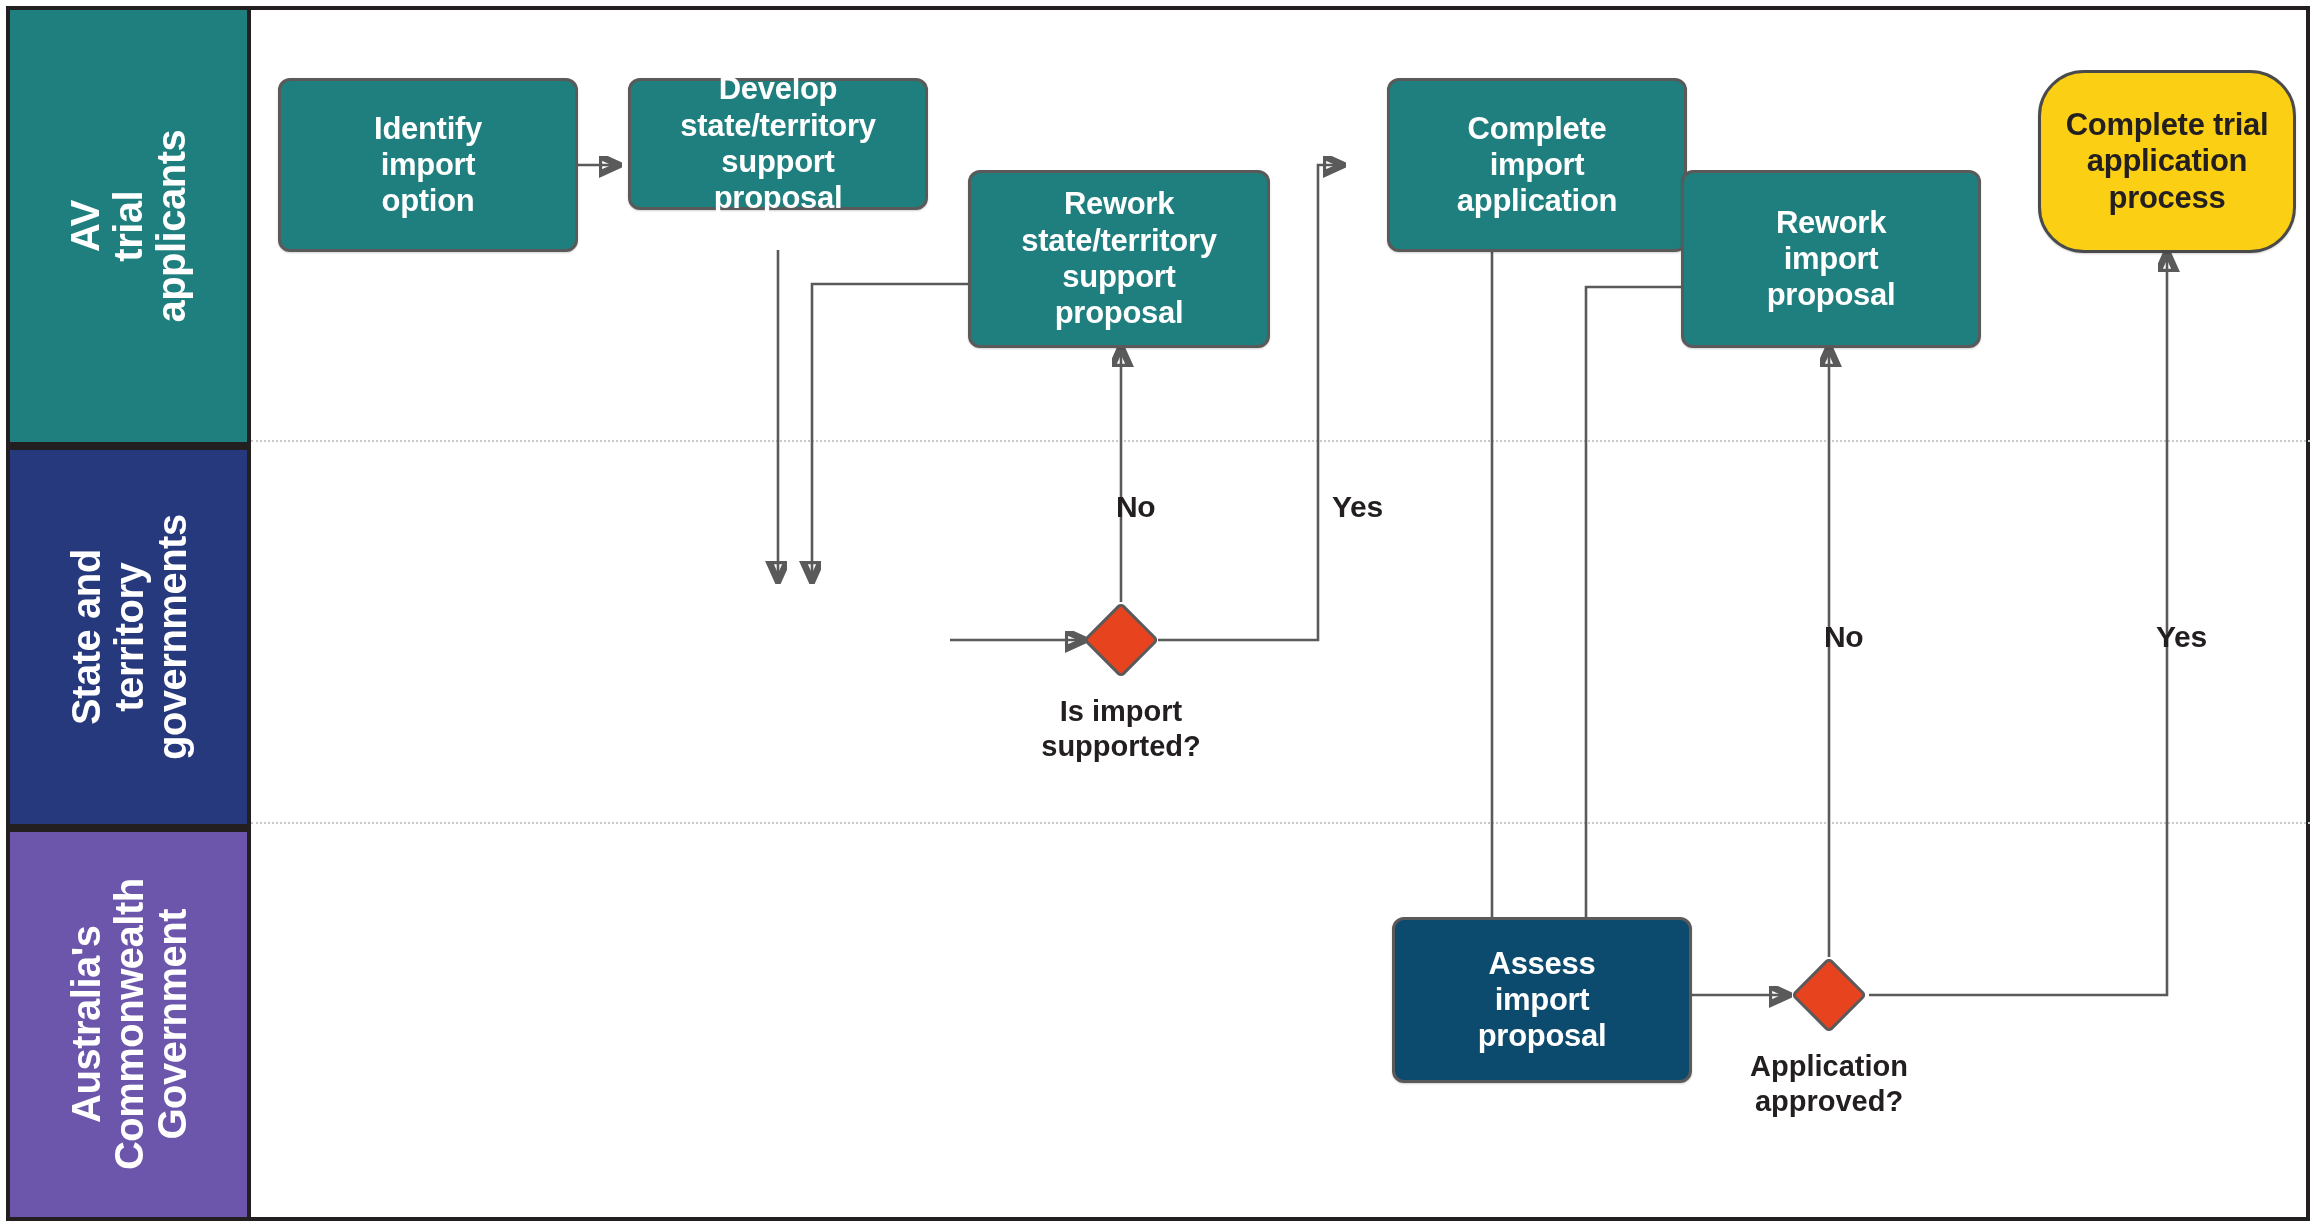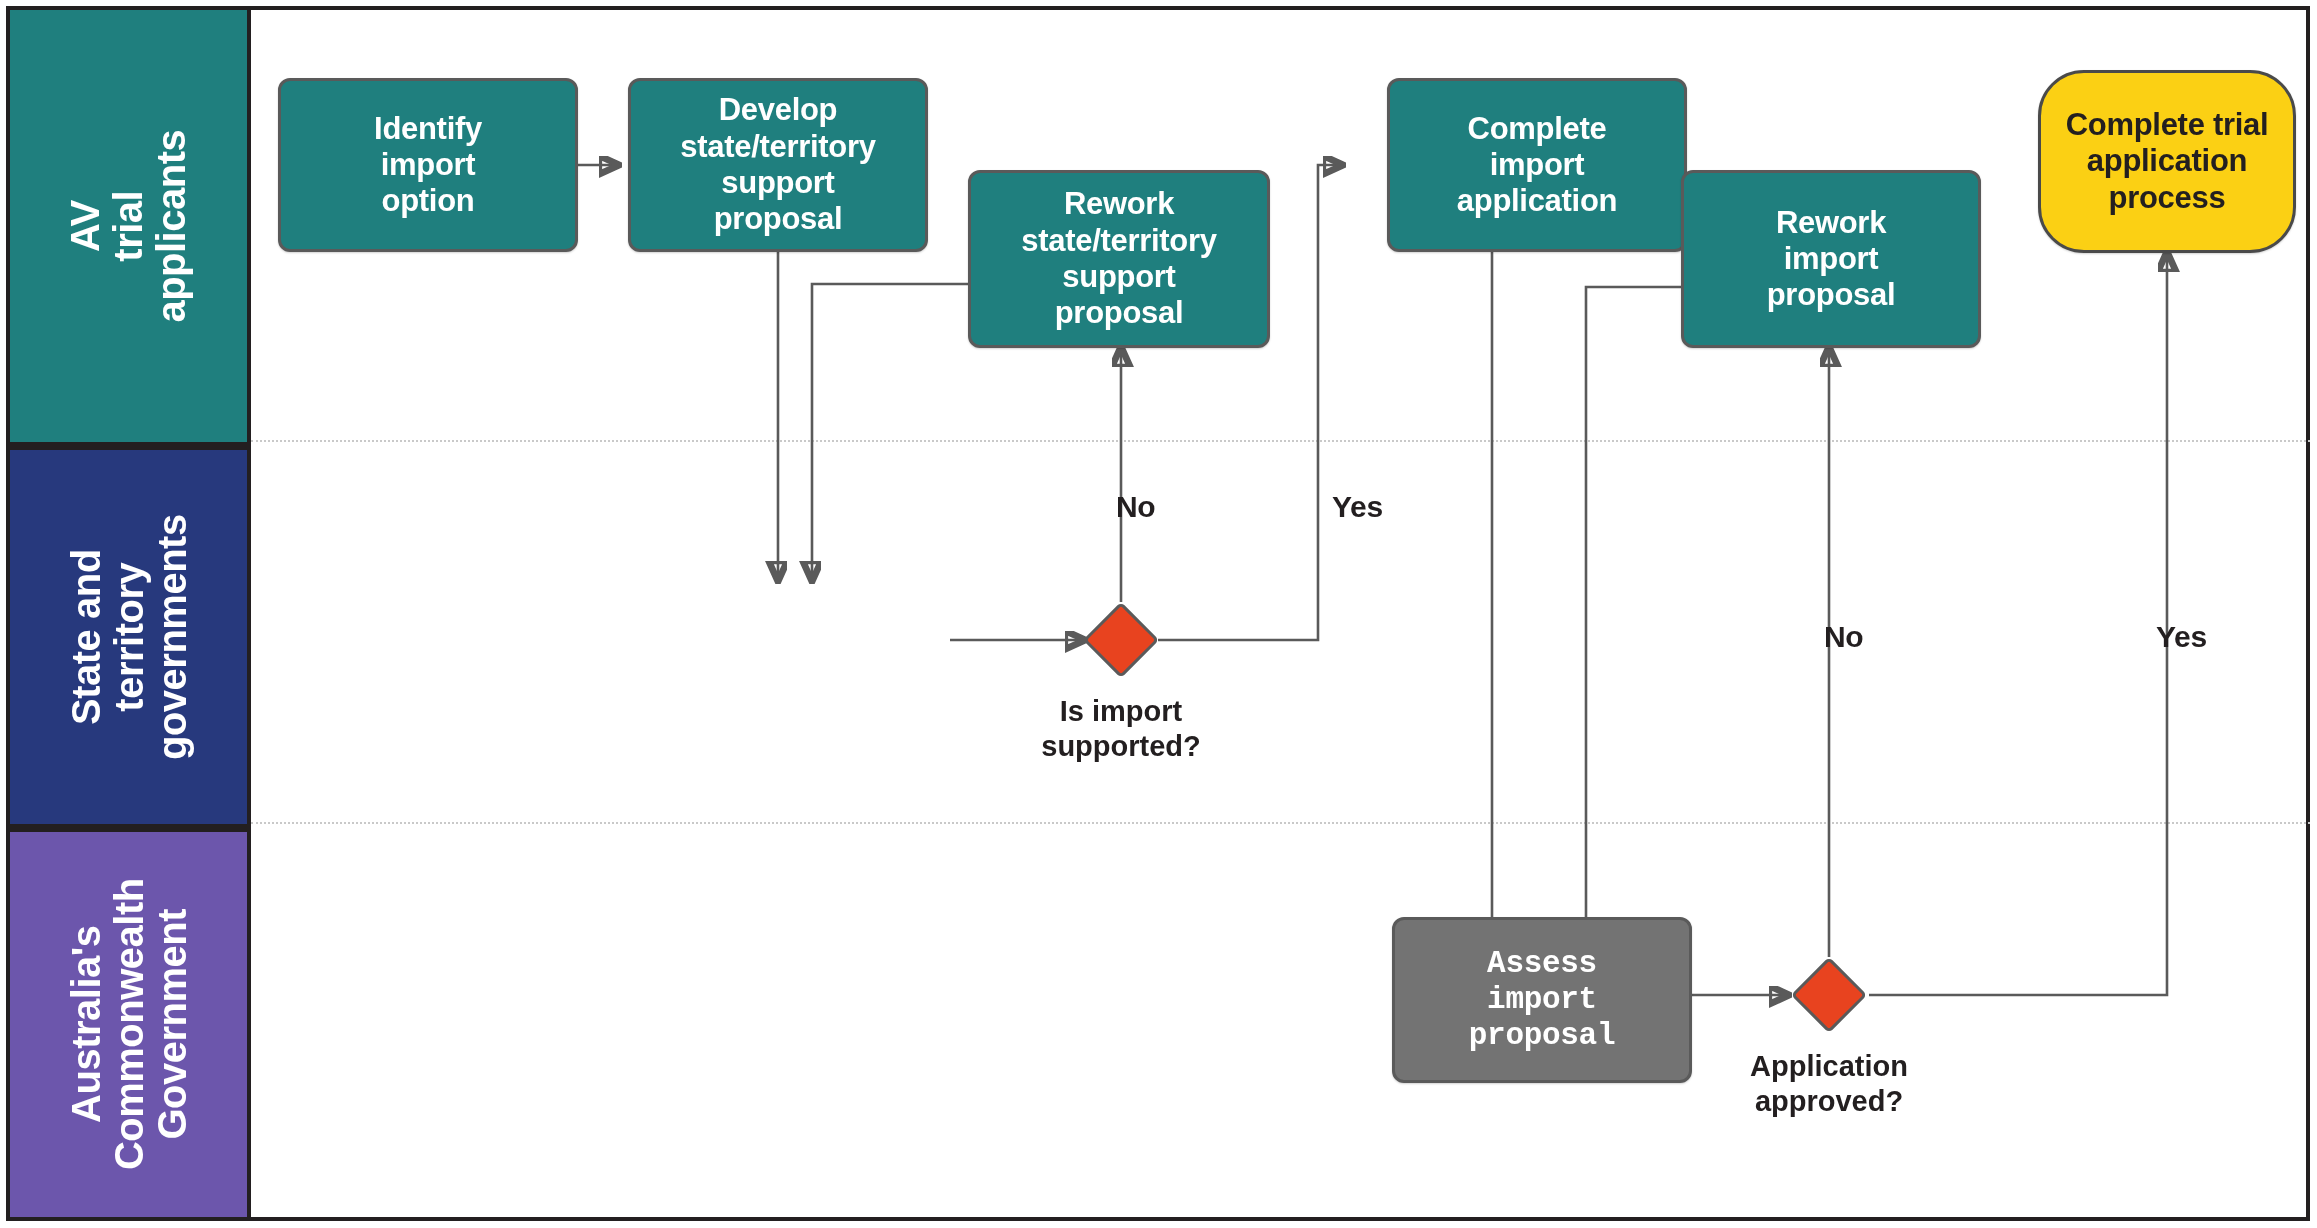--- a/index.html
+++ b/index.html
@@ -77,21 +77,21 @@
     font-weight: bold;
     line-height: 1.17;
     white-space: pre-line;
     color: #ffffff;
     font-size: 31px;
     letter-spacing: -0.3px;
     box-shadow: 0 1px 2px rgba(0,0,0,0.18);
   }
   .node.teal   { background: #1f7f7e; }
   .node.blue   { background: #27397d; }
-  .node.purple { background: #737373; font-family: Liberation Mono, monospace; }
+  .node.purple { background: #0c4a6e; }
   .node.yellow {
     background: #fbd014;
     color: #231f20;
     border-radius: 46px;
     border: 3px solid #4a4a4a;
   }
 
   
   .diamond {
     position: absolute;
@@ -186,21 +186,21 @@
 
     <path d="M 1829,957 L 1829,348" marker-end="url(#ah)"></path>
 
     <path d="M 1869,995 L 2167,995 L 2167,253" marker-end="url(#ah)"></path>
   </svg>
 
   <div class="node teal" style="left:278px; top:78px; width:300px; height:174px;">Identify
 import
 option</div>
 
-  <div class="node teal" style="left:628px; top:78px; width:300px; height:174px;">Develop
+  <div class="node teal" style="left:628px; top:78px; width:300px; height:132px;">Develop
 state/territory
 support
 proposal</div>
 
   <div class="node teal" style="left:968px; top:170px; width:302px; height:178px;">Rework
 state/territory
 support
 proposal</div>
 
   <div class="node teal" style="left:1342px; top:78px; width:300px; height:174px;margin-left:45px;">Complete

